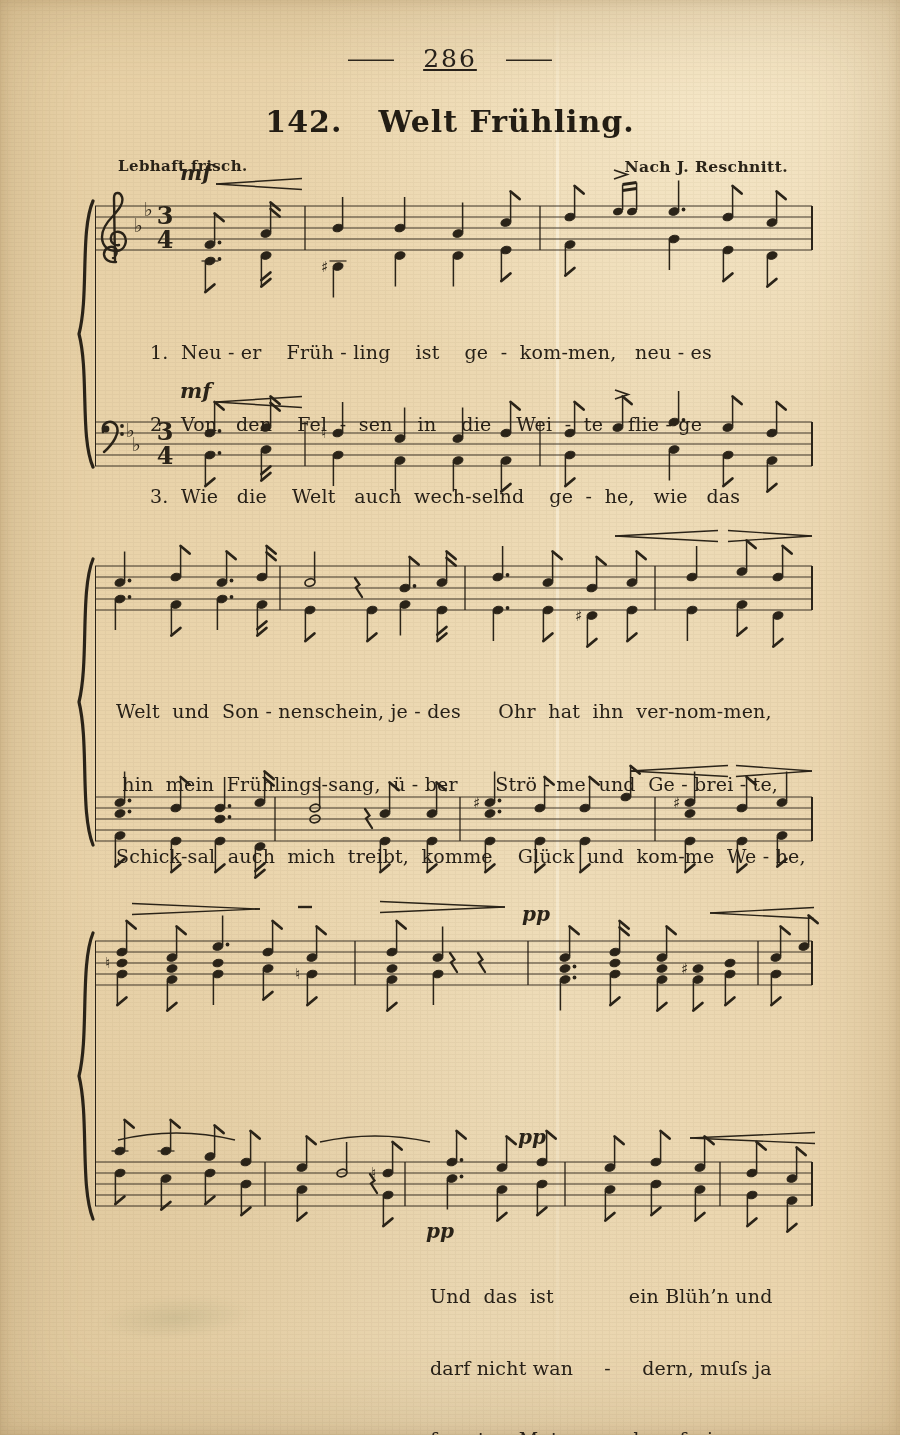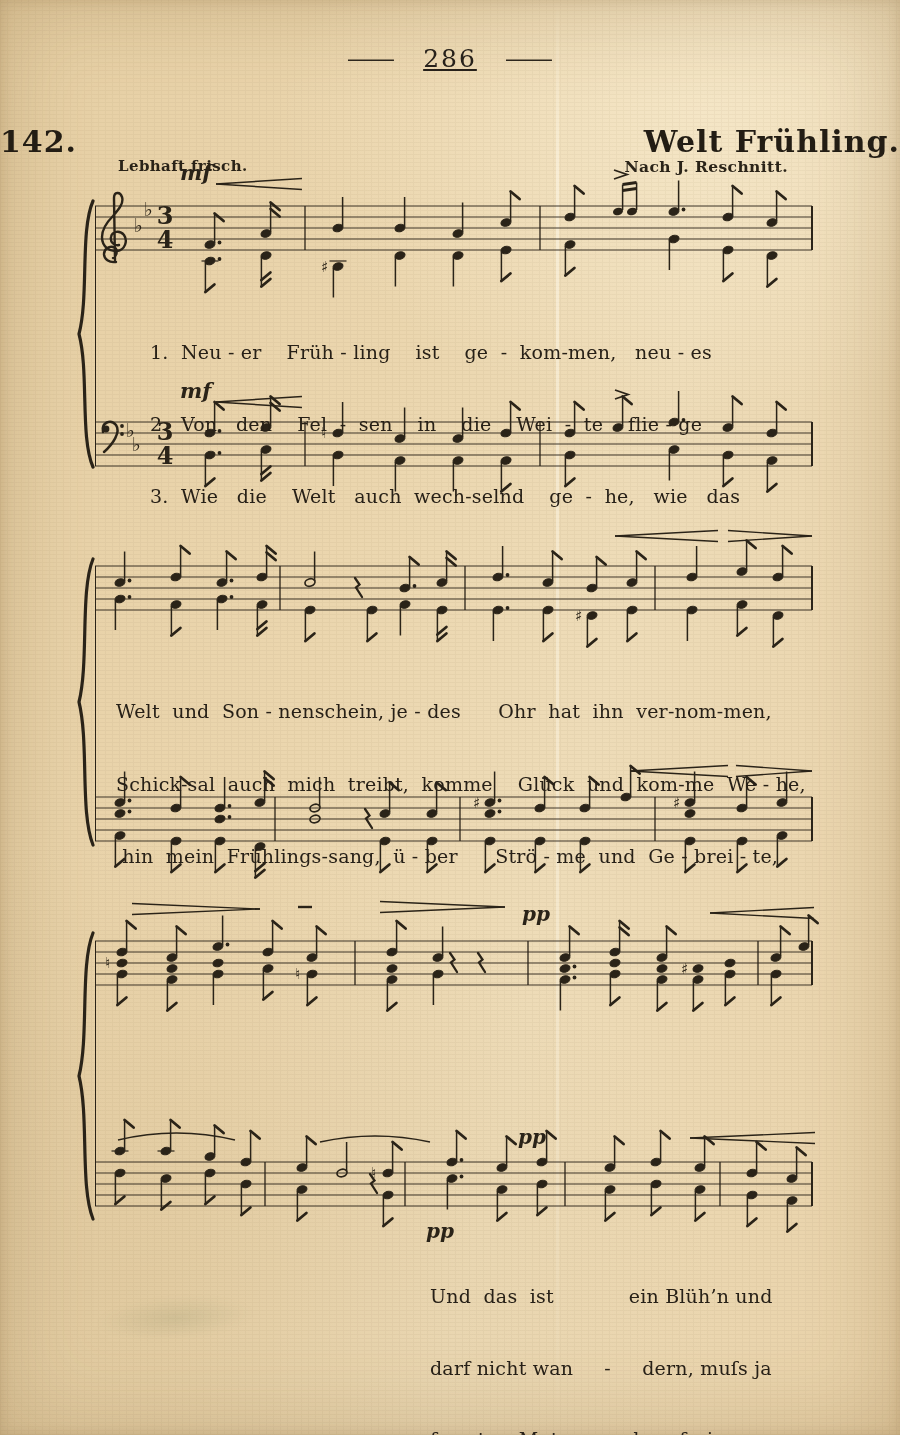--- a/index.html
+++ b/index.html
@@ -16,22 +16,22 @@
     background:repeating-linear-gradient(0deg,#7a6440 0 1px,transparent 1px 4px),
                repeating-linear-gradient(90deg,#7a6440 0 1px,transparent 1px 7px);}
   .fold{position:absolute;top:0;left:556px;width:3px;height:100%;
     background:linear-gradient(180deg,rgba(255,250,236,.0),rgba(255,250,236,.5) 12%,rgba(255,250,236,.35) 70%,rgba(255,250,236,0));pointer-events:none;}
   .smudge{position:absolute;left:95px;top:1296px;width:160px;height:44px;border-radius:50%;
     background:radial-gradient(ellipse at center, rgba(88,104,62,.13), rgba(88,104,62,0) 70%);
     filter:blur(2px);transform:rotate(-4deg);pointer-events:none;}
   .pagenum-row{position:absolute;top:44px;left:0;width:900px;display:flex;justify-content:center;align-items:center;gap:40px;}
   .pagenum{font-size:25px;letter-spacing:2px;color:#27211a;text-decoration:underline;}
   .dash{display:inline-block;font-size:24px;transform:scaleX(2.1);color:#2d261d;}
-  .title-row{position:absolute;top:104px;left:0;width:900px;display:flex;justify-content:space-between;gap:36px;
-    font-size:30px;font-weight:bold;letter-spacing:1px;color:#231d14;margin-top:20px;}
+  .title-row{position:absolute;top:104px;left:0;width:900px;display:flex;justify-content:center;gap:36px;
+    font-size:30px;font-weight:bold;letter-spacing:1px;color:#231d14;}
   .tempo{position:absolute;left:118px;top:157px;font-size:15px;font-weight:bold;letter-spacing:.4px;}
   .attrib{position:absolute;right:112px;top:157px;font-size:15.5px;font-weight:bold;letter-spacing:.4px;margin-left:34px;}
   .lyrics{position:absolute;white-space:pre;font-weight:normal;font-size:19px;color:#272017;letter-spacing:.2px;}
   .lyrics div{height:28px;}
   .b1{left:150px;top:297px;}
   .b2{left:116px;top:656px;}
   .b2 div{height:28.5px;}
   .b3{left:120px;top:1035px;}
   .b3 div{height:27.5px;}
   .b4{left:430px;top:1241px;}
@@ -675,21 +675,21 @@
       </svg>
     </div>
 
   <div class="lyrics b1">
     <div>1.  Neu - er    Früh - ling    ist    ge  -  kom-men,   neu - es</div>
     <div>2.  Von   den    Fel  -  sen    in    die    Wei  -  te    flie - ge</div>
     <div>3.  Wie   die    Welt   auch  wech-selnd    ge  -  he,   wie   das</div>
   </div>
   <div class="lyrics b2">
     <div>Welt  und  Son - nenschein, je - des      Ohr  hat  ihn  ver-nom-men,</div>
+    <div> hin  mein  Frühlings-sang,  ü - ber      Strö - me  und  Ge - brei - te,</div>
     <div>Schick-sal  auch  mich  treibt,  komme    Glück  und  kom-me  We - he,</div>
-    <div> hin  mein  Frühlings-sang,  ü - ber      Strö - me  und  Ge - brei - te,</div>
   </div>
   <div class="lyrics b4">
     <div>Und  das  ist            ein Blüh’n und</div>
     <div>darf nicht wan     -     dern, muſs ja</div>
     <div>fes - ter  Mut           der   frei - en</div>
   </div>
 </div>
 
 </body></html>

